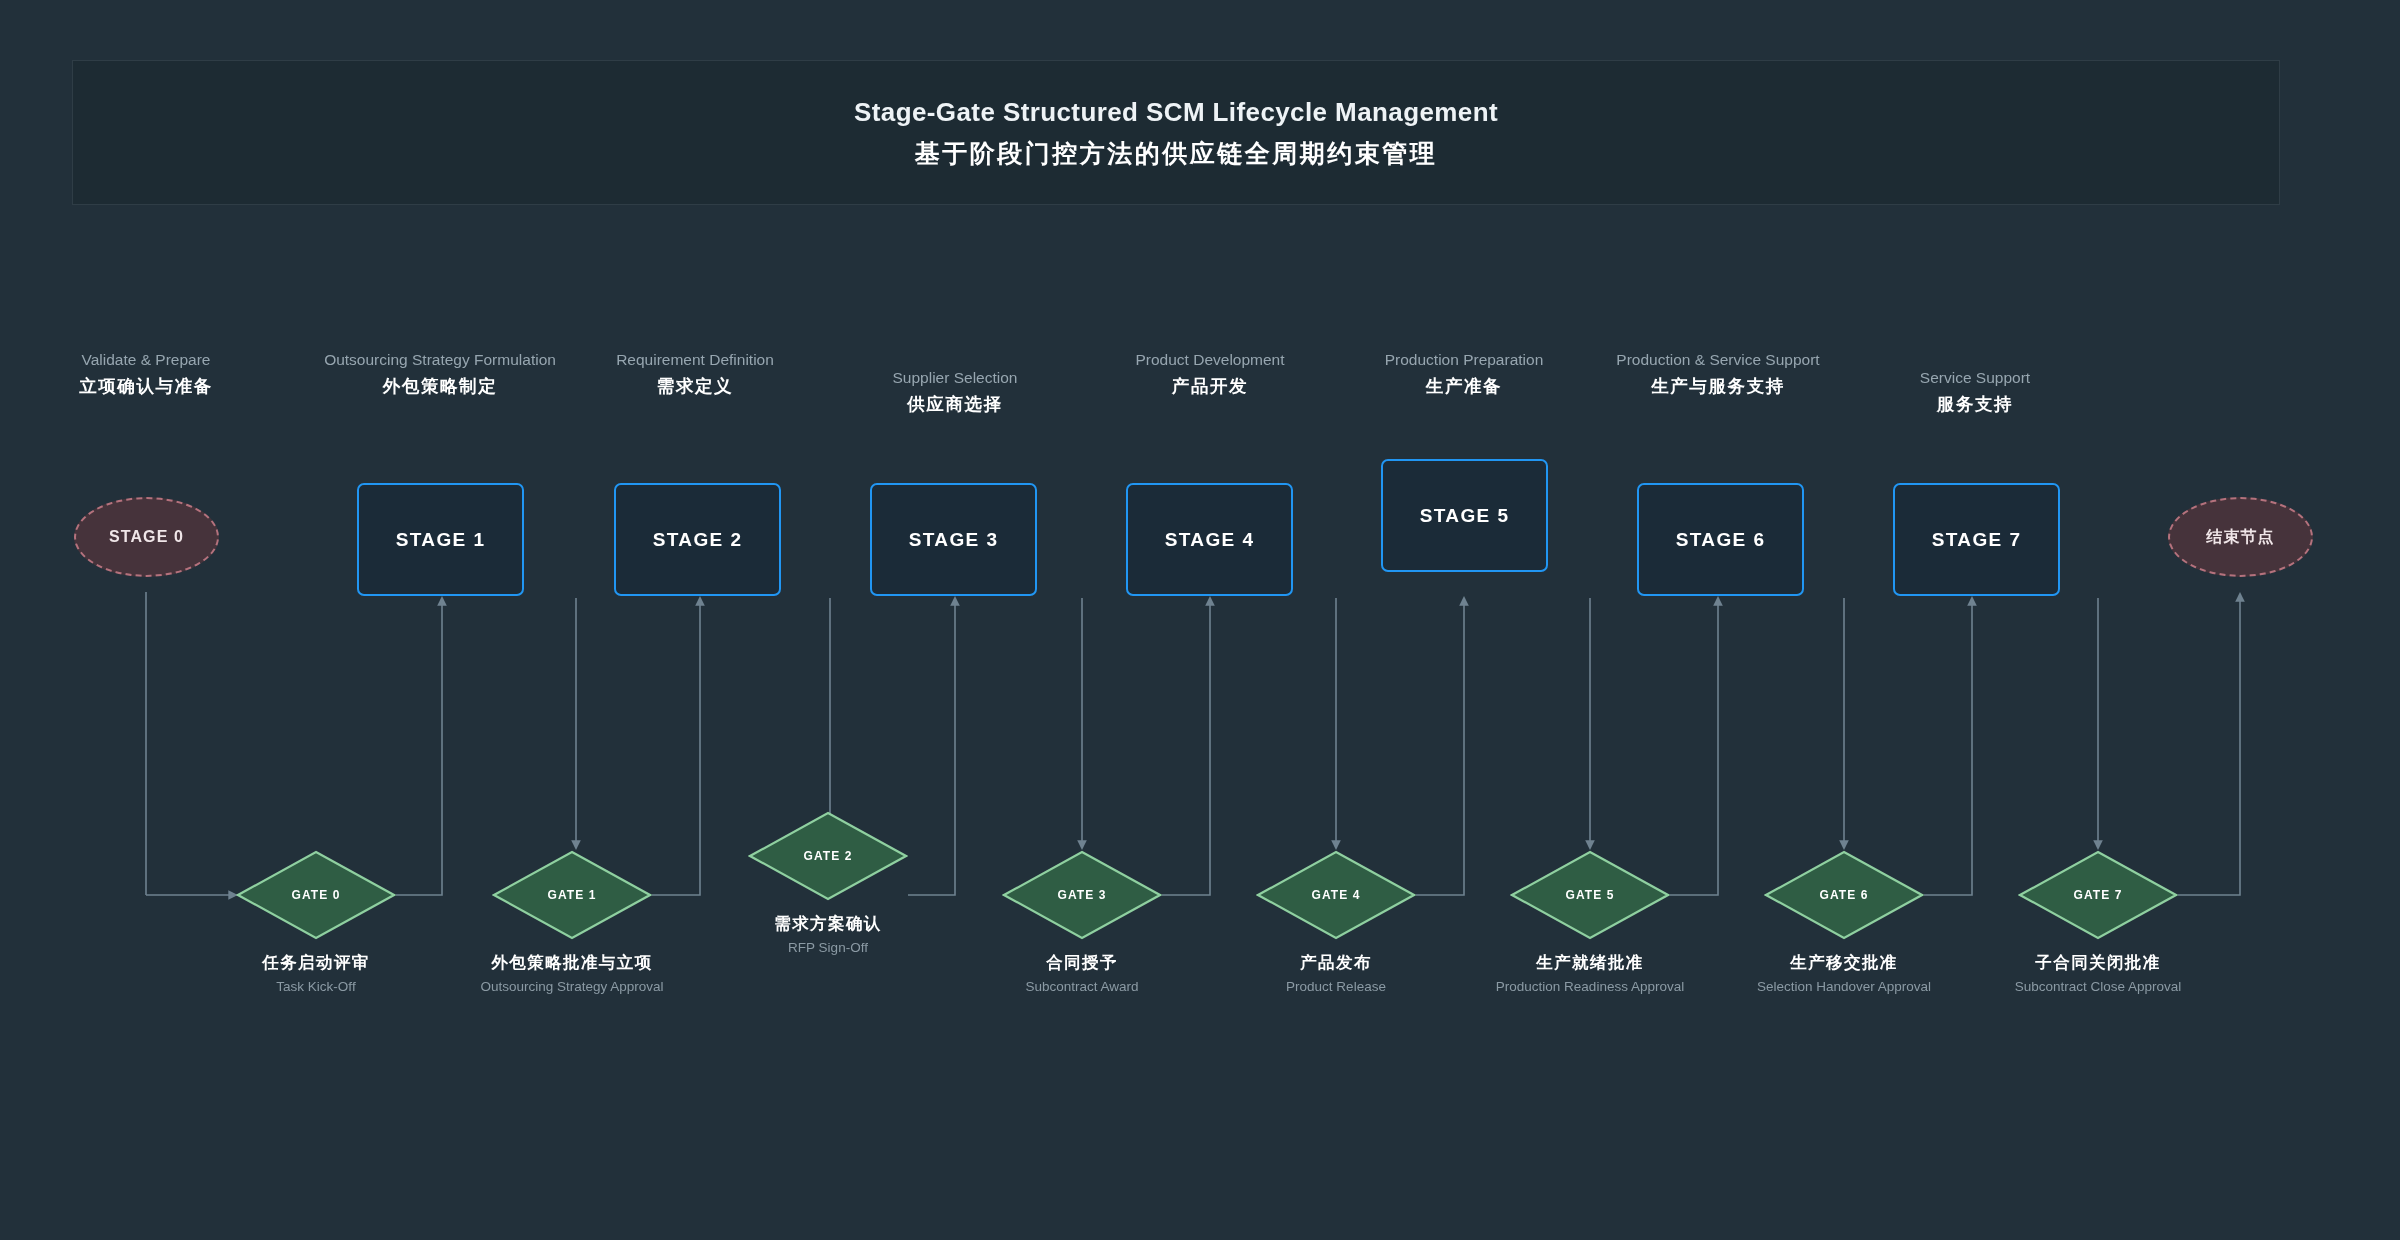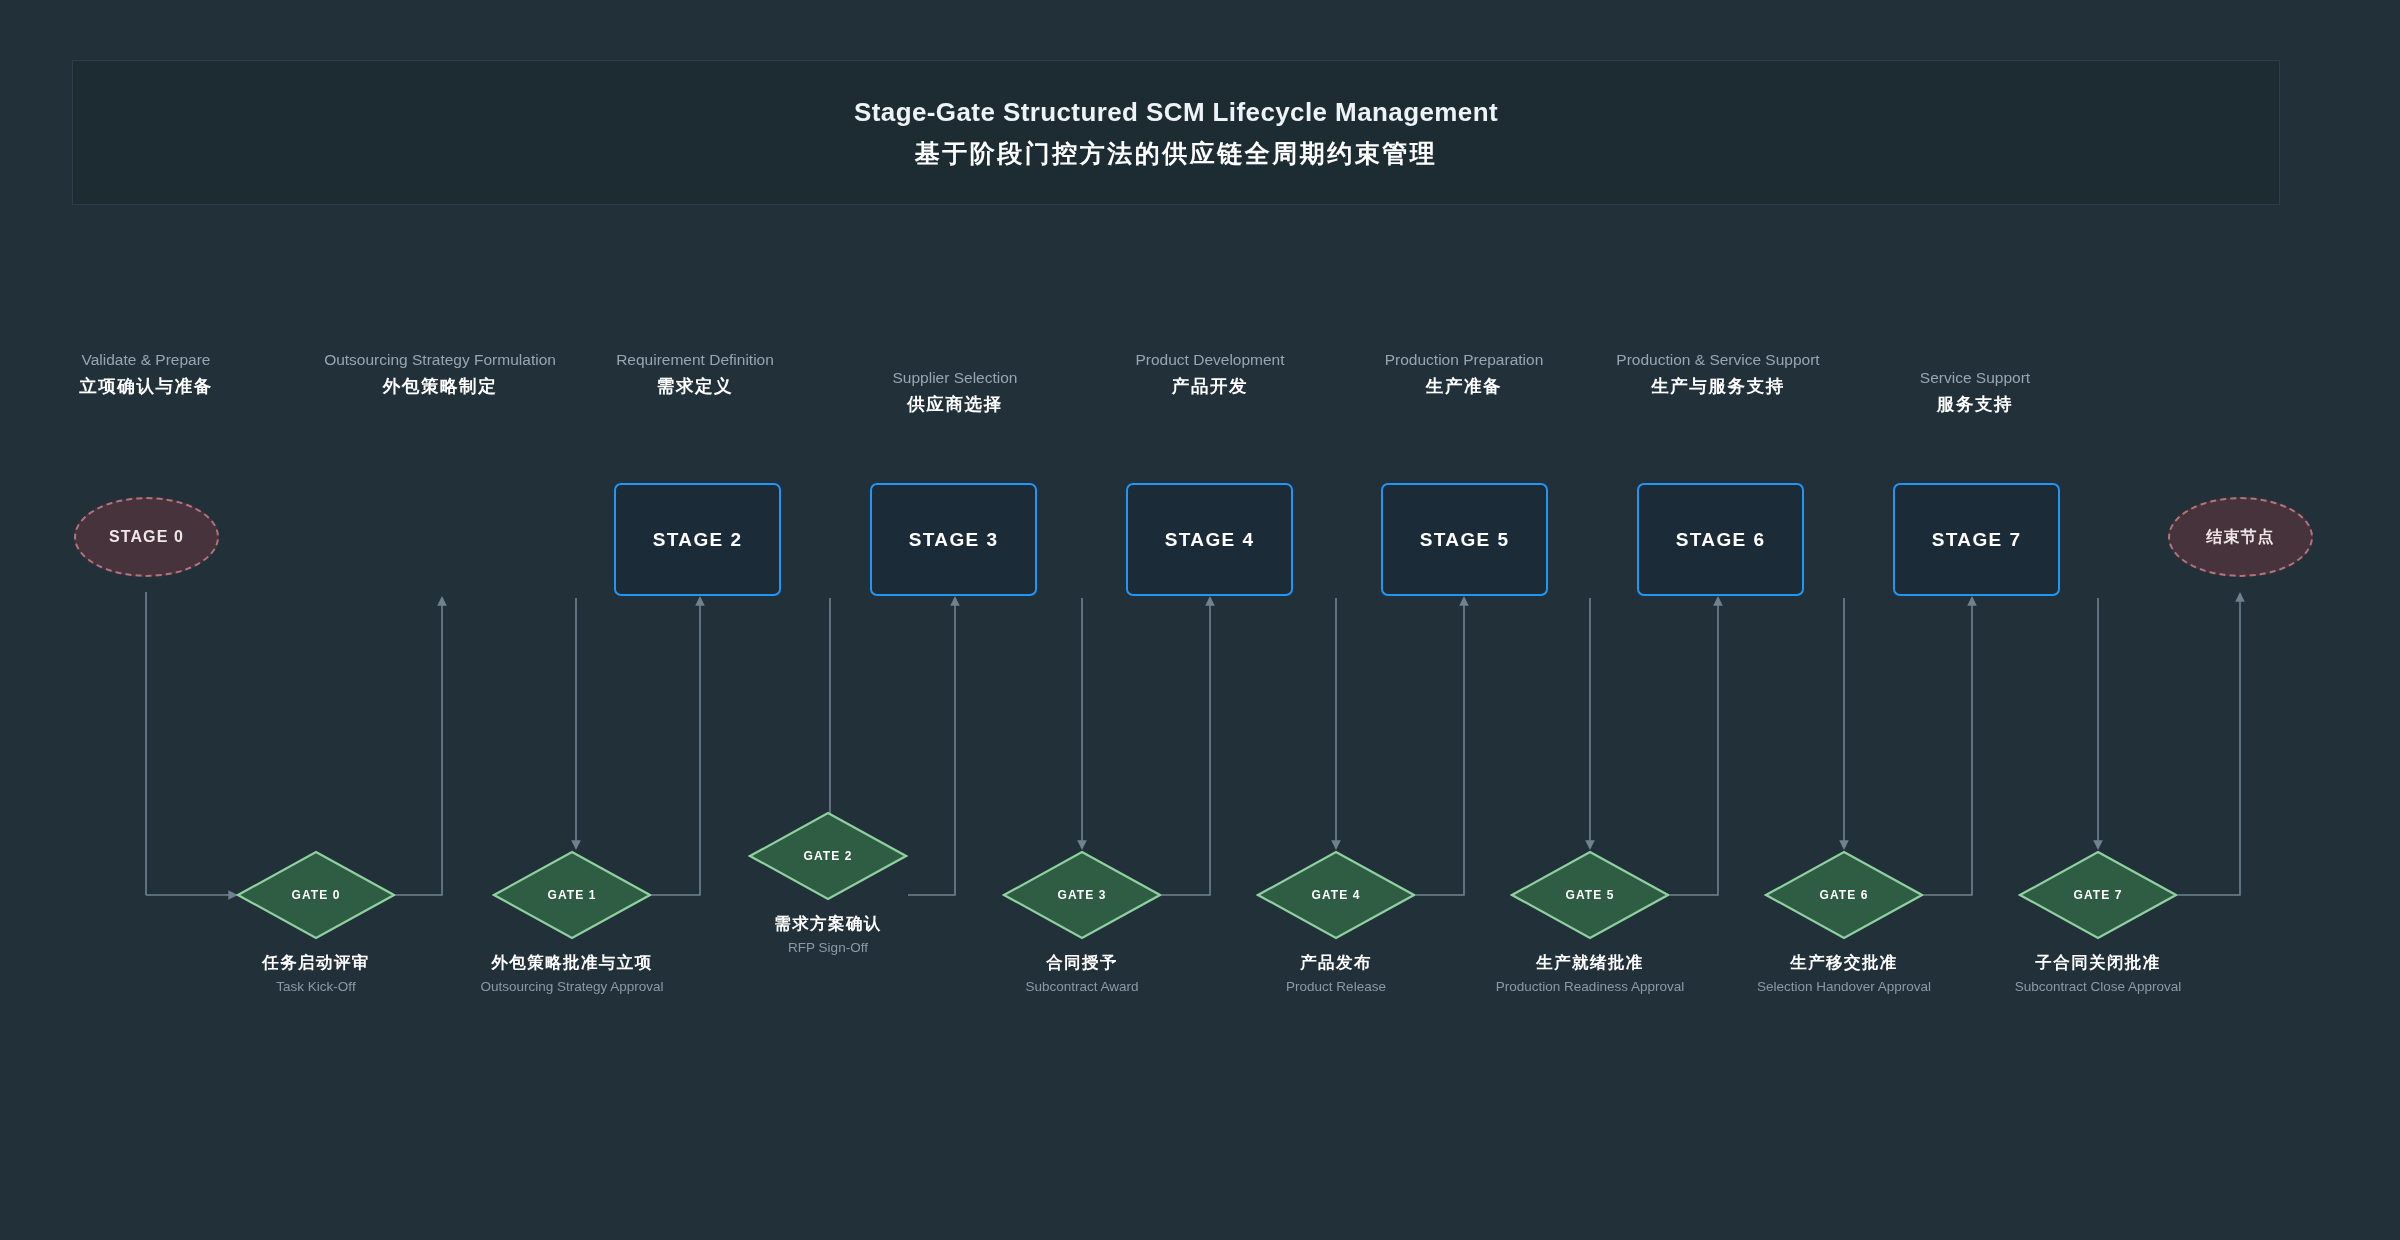--- a/index.html
+++ b/index.html
@@ -268,30 +268,33 @@
   </div>
 
   <div class="terminator" style="left:74px; top:497px;">
     <span class="tm-label">STAGE 0</span>
   </div>
 
   <div class="terminator" style="left:2168px; top:497px;">
     <span class="tm-label">结束节点</span>
   </div>
 
+  <div class="stage-box" style="left:357px; top:483px;">
+    <span class="sb-label">STAGE 1</span>
+  </div>
   <div class="stage-box" style="left:614px; top:483px;">
     <span class="sb-label">STAGE 2</span>
   </div>
   <div class="stage-box" style="left:870px; top:483px;">
     <span class="sb-label">STAGE 3</span>
   </div>
   <div class="stage-box" style="left:1126px; top:483px;">
     <span class="sb-label">STAGE 4</span>
   </div>
-  <div class="stage-box" style="left:1381px; top:483px;">
+  <div class="stage-box" style="left:1381px; top:459px;">
     <span class="sb-label">STAGE 5</span>
   </div>
   <div class="stage-box" style="left:1637px; top:483px;">
     <span class="sb-label">STAGE 6</span>
   </div>
   <div class="stage-box" style="left:1893px; top:483px;">
     <span class="sb-label">STAGE 7</span>
   </div>
 
   <div class="gate-wrap" style="left:236px; top:850px;">

